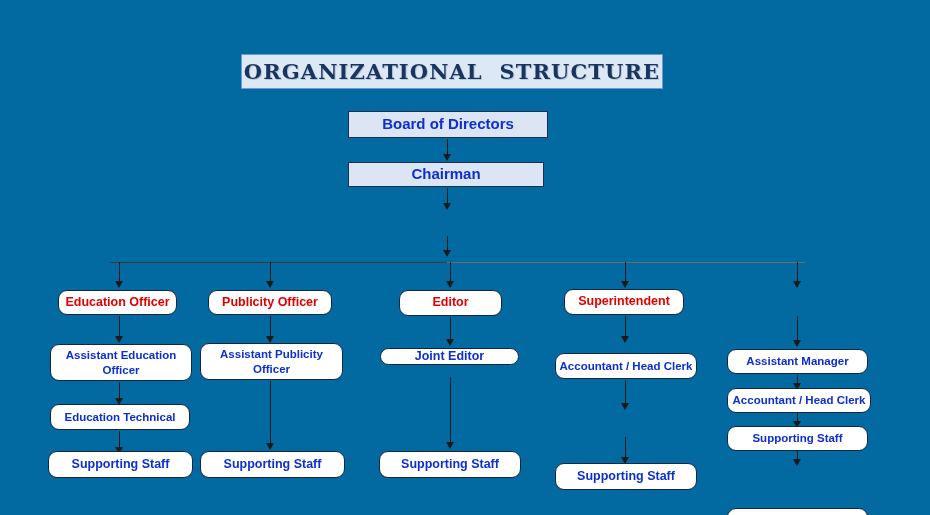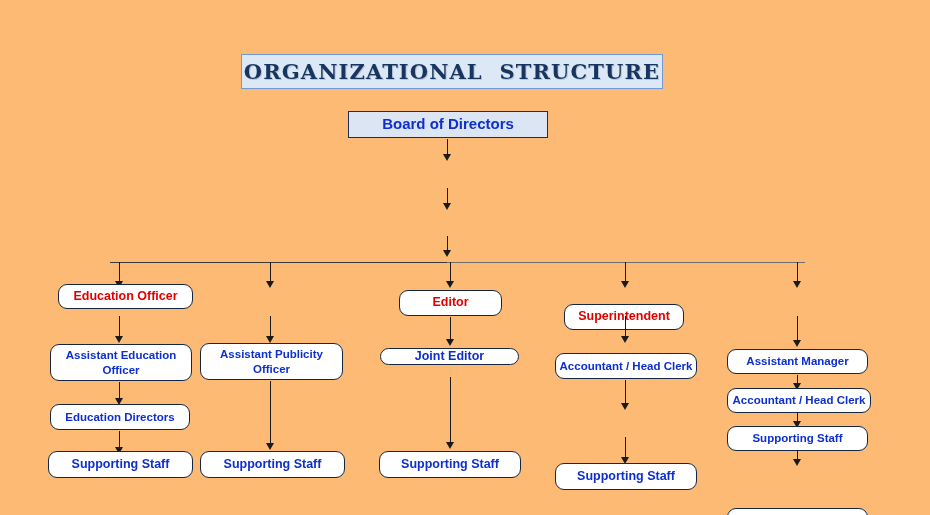--- a/index.html
+++ b/index.html
@@ -7,21 +7,21 @@
     padding: 0;
     background: #ffffff;
   }
   body {
     font-family: "Liberation Sans", sans-serif;
   }
   #canvas {
     position: relative;
     width: 930px;
     height: 515px;
-    background: #fdba74;
+    background: #0369a1;
     overflow: hidden;
   }
 
   
   .title-box {
     position: absolute;
     left: 241px;
     top: 54px;
     width: 422px;
     height: 35px;
@@ -110,20 +110,21 @@
 
   <div class="title-box">
     <span class="title-text">ORGANIZATIONAL  STRUCTURE</span>
   </div>
 
   <div class="node tier-top" style="left:348px; top:111px; width:200px; height:27px;">Board of Directors</div>
 
   <div class="vline" style="left:447px; top:139px; height:17px;"></div>
   <div class="arrow-head" style="left:443px; top:154px;"></div>
 
+  <div class="node tier-top" style="left:348px; top:162px; width:196px; height:25px;">Chairman</div>
 
   <div class="vline" style="left:447px; top:188px; height:17px;"></div>
   <div class="arrow-head" style="left:443px; top:203px;"></div>
 
 
   <div class="vline" style="left:447px; top:236px; height:16px;"></div>
   <div class="arrow-head" style="left:443px; top:250px;"></div>
 
   <div class="bus bus-left" style="left:110px; top:262px; width:338px;"></div>
   <div class="bus" style="left:447px; top:262px; width:358px;"></div>
@@ -136,38 +137,39 @@
 
   <div class="vline" style="left:450px; top:262px; height:21px;"></div>
   <div class="arrow-head" style="left:446px; top:281px;"></div>
 
   <div class="vline" style="left:625px; top:262px; height:21px;"></div>
   <div class="arrow-head" style="left:621px; top:281px;"></div>
 
   <div class="vline" style="left:797px; top:262px; height:21px;"></div>
   <div class="arrow-head" style="left:793px; top:281px;"></div>
 
-  <div class="node tier-head" style="left:58px; top:284px; width:135px; height:25px;">Education Officer</div>
+  <div class="node tier-head" style="left:58px; top:290px; width:119px; height:25px;">Education Officer</div>
 
   <div class="vline" style="left:119px; top:316px; height:22px;"></div>
   <div class="arrow-head" style="left:115px; top:336px;"></div>
 
   <div class="node tier-staff small" style="left:50px; top:344px; width:142px; height:37px; white-space:pre-line;">Assistant Education
 Officer</div>
 
   <div class="vline" style="left:119px; top:382px; height:18px;"></div>
   <div class="arrow-head" style="left:115px; top:398px;"></div>
 
-  <div class="node tier-staff small" style="left:50px; top:404px; width:140px; height:26px;">Education Directors</div>
+  <div class="node tier-staff small" style="left:50px; top:404px; width:140px; height:26px;">Education Technical</div>
 
   <div class="vline" style="left:119px; top:431px; height:18px;"></div>
   <div class="arrow-head" style="left:115px; top:447px;"></div>
 
   <div class="node tier-staff" style="left:48px; top:451px; width:145px; height:27px;">Supporting Staff</div>
 
+  <div class="node tier-head" style="left:208px; top:290px; width:124px; height:25px;">Publicity Officer</div>
 
   <div class="vline" style="left:270px; top:316px; height:22px;"></div>
   <div class="arrow-head" style="left:266px; top:336px;"></div>
 
   <div class="node tier-staff small" style="left:200px; top:343px; width:143px; height:37px; white-space:pre-line;">Assistant Publicity
 Officer</div>
 
   <div class="vline" style="left:270px; top:381px; height:64px;"></div>
   <div class="arrow-head" style="left:266px; top:443px;"></div>
 
@@ -178,21 +180,21 @@
   <div class="vline" style="left:450px; top:317px; height:24px;"></div>
   <div class="arrow-head" style="left:446px; top:339px;"></div>
 
   <div class="node tier-staff" style="left:380px; top:348px; width:139px; height:17px;">Joint Editor</div>
 
   <div class="vline" style="left:450px; top:377px; height:67px;"></div>
   <div class="arrow-head" style="left:446px; top:442px;"></div>
 
   <div class="node tier-staff" style="left:379px; top:451px; width:142px; height:27px;">Supporting Staff</div>
 
-  <div class="node tier-head" style="left:564px; top:304px; width:120px; height:26px;">Superintendent</div>
+  <div class="node tier-head" style="left:564px; top:289px; width:120px; height:26px;">Superintendent</div>
 
   <div class="vline" style="left:625px; top:316px; height:22px;"></div>
   <div class="arrow-head" style="left:621px; top:336px;"></div>
 
   <div class="node tier-staff small" style="left:555px; top:353px; width:142px; height:26px;">Accountant / Head Clerk</div>
 
   <div class="vline" style="left:625px; top:380px; height:25px;"></div>
   <div class="arrow-head" style="left:621px; top:403px;"></div>
 
 

